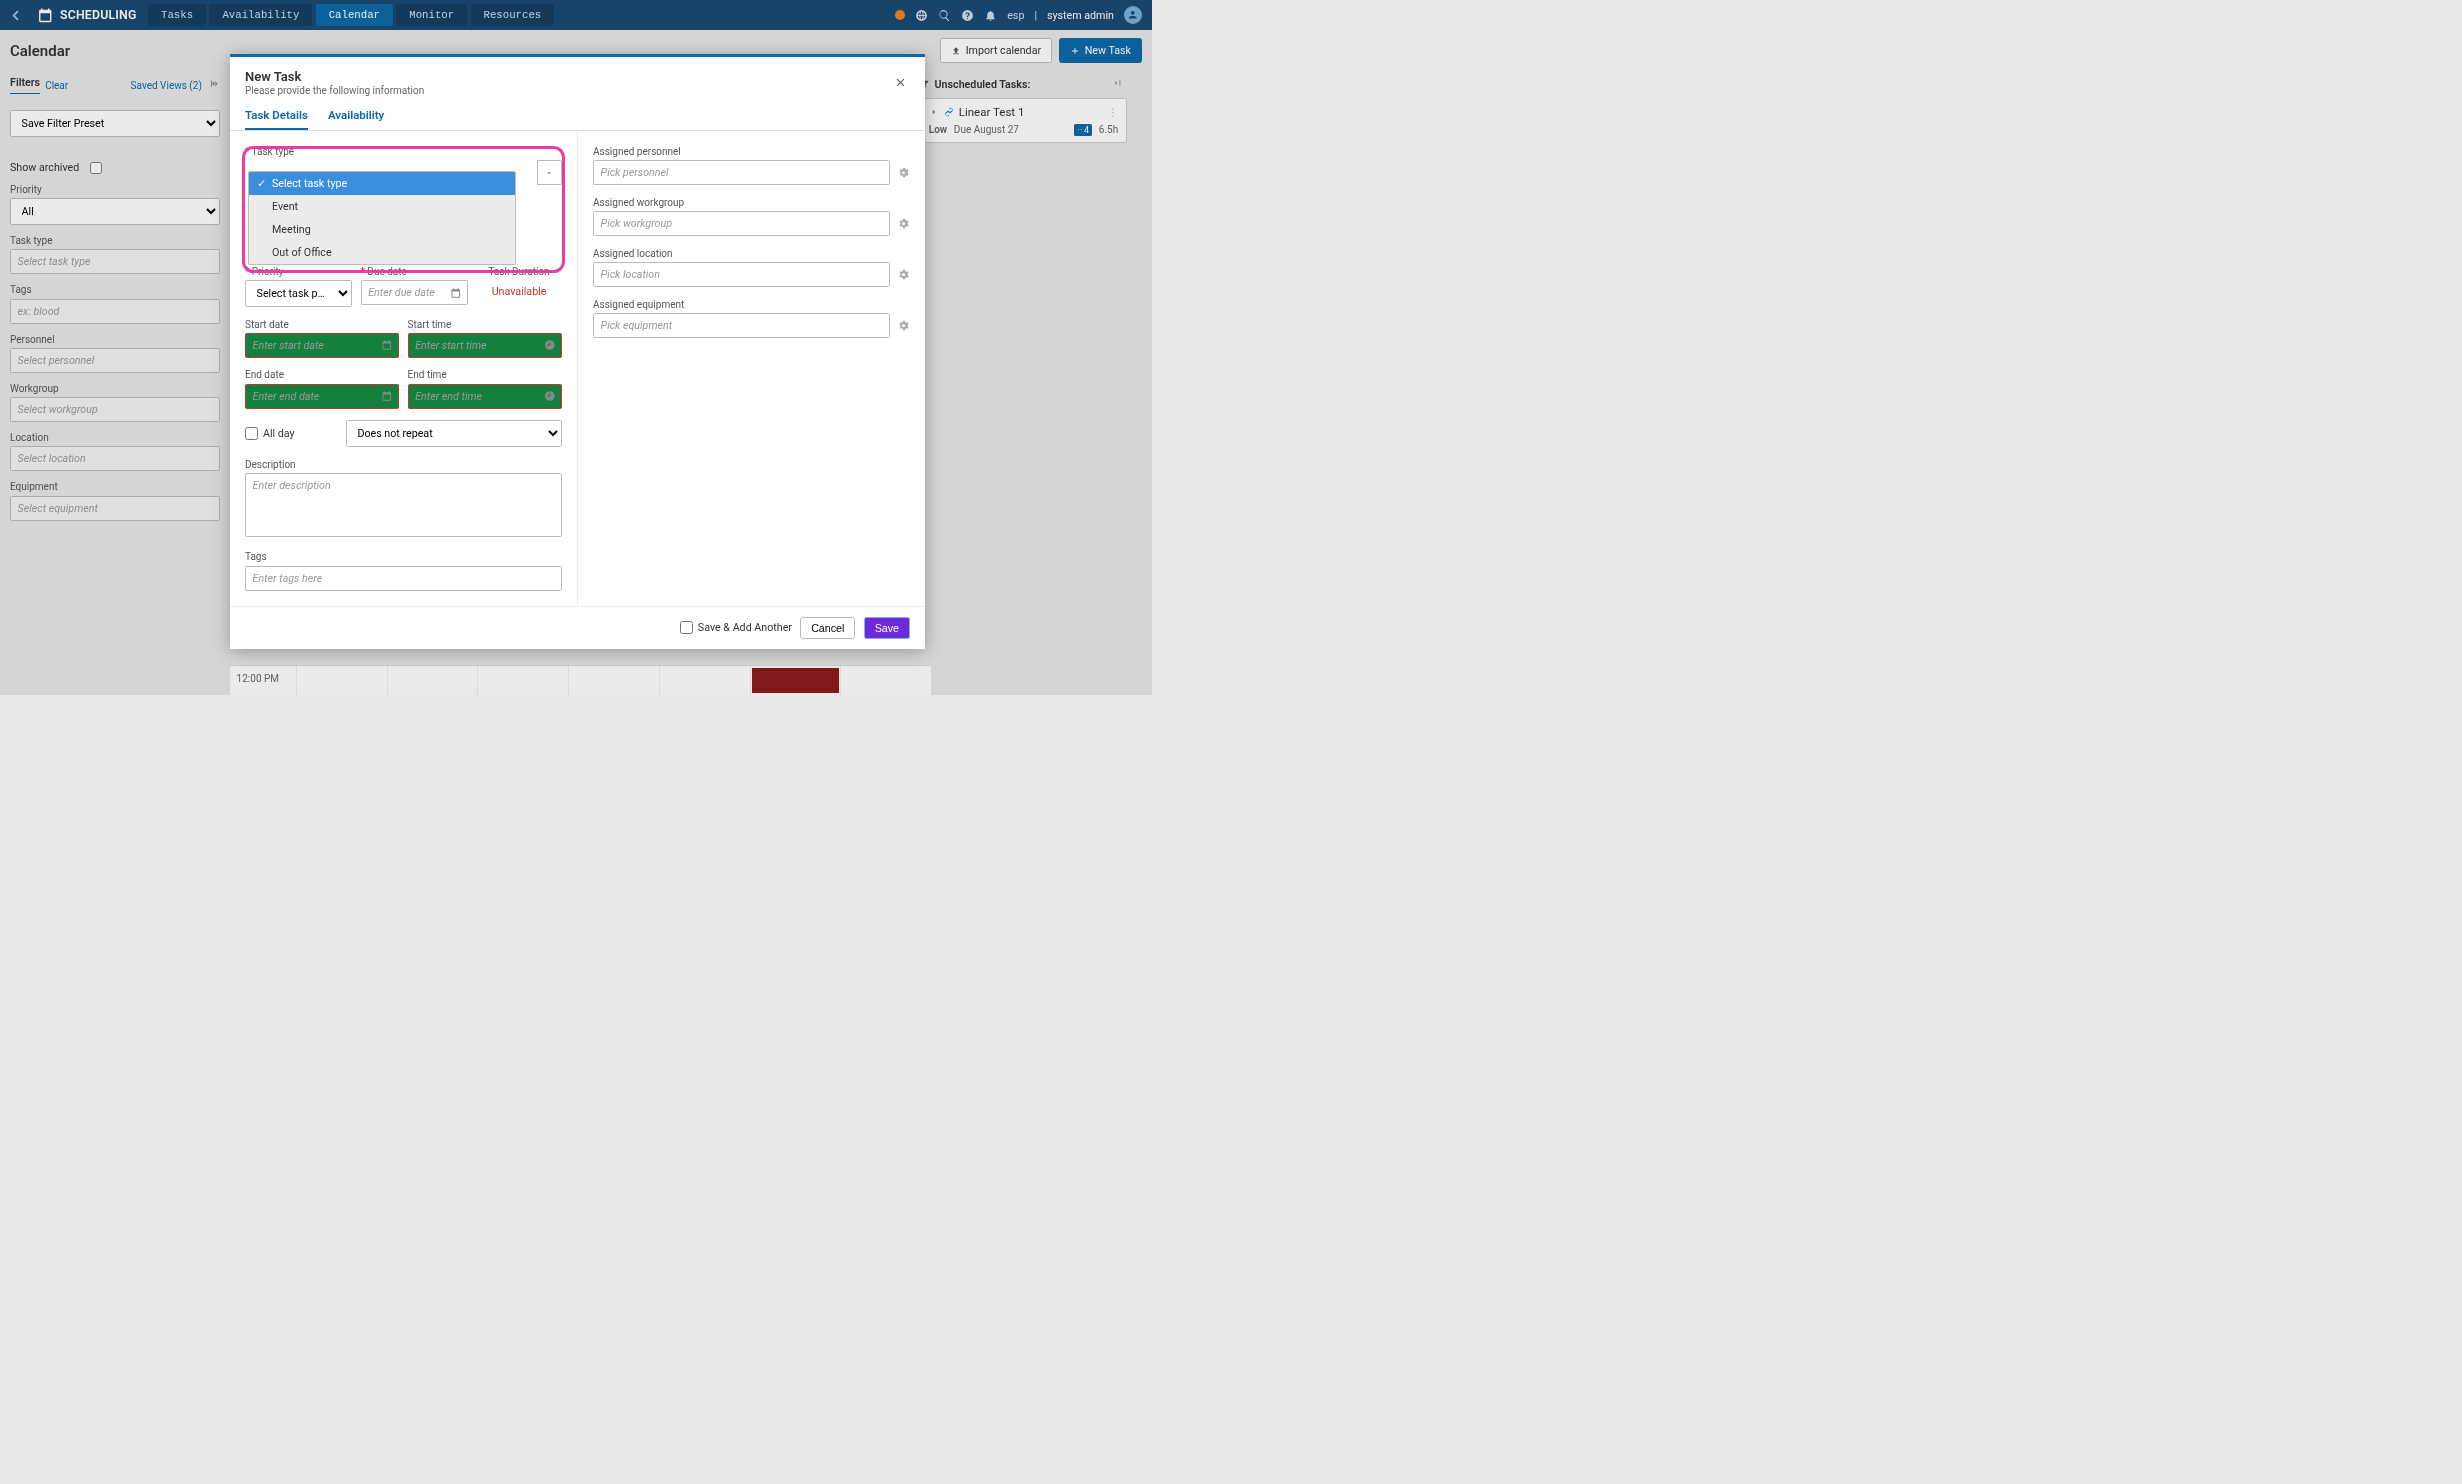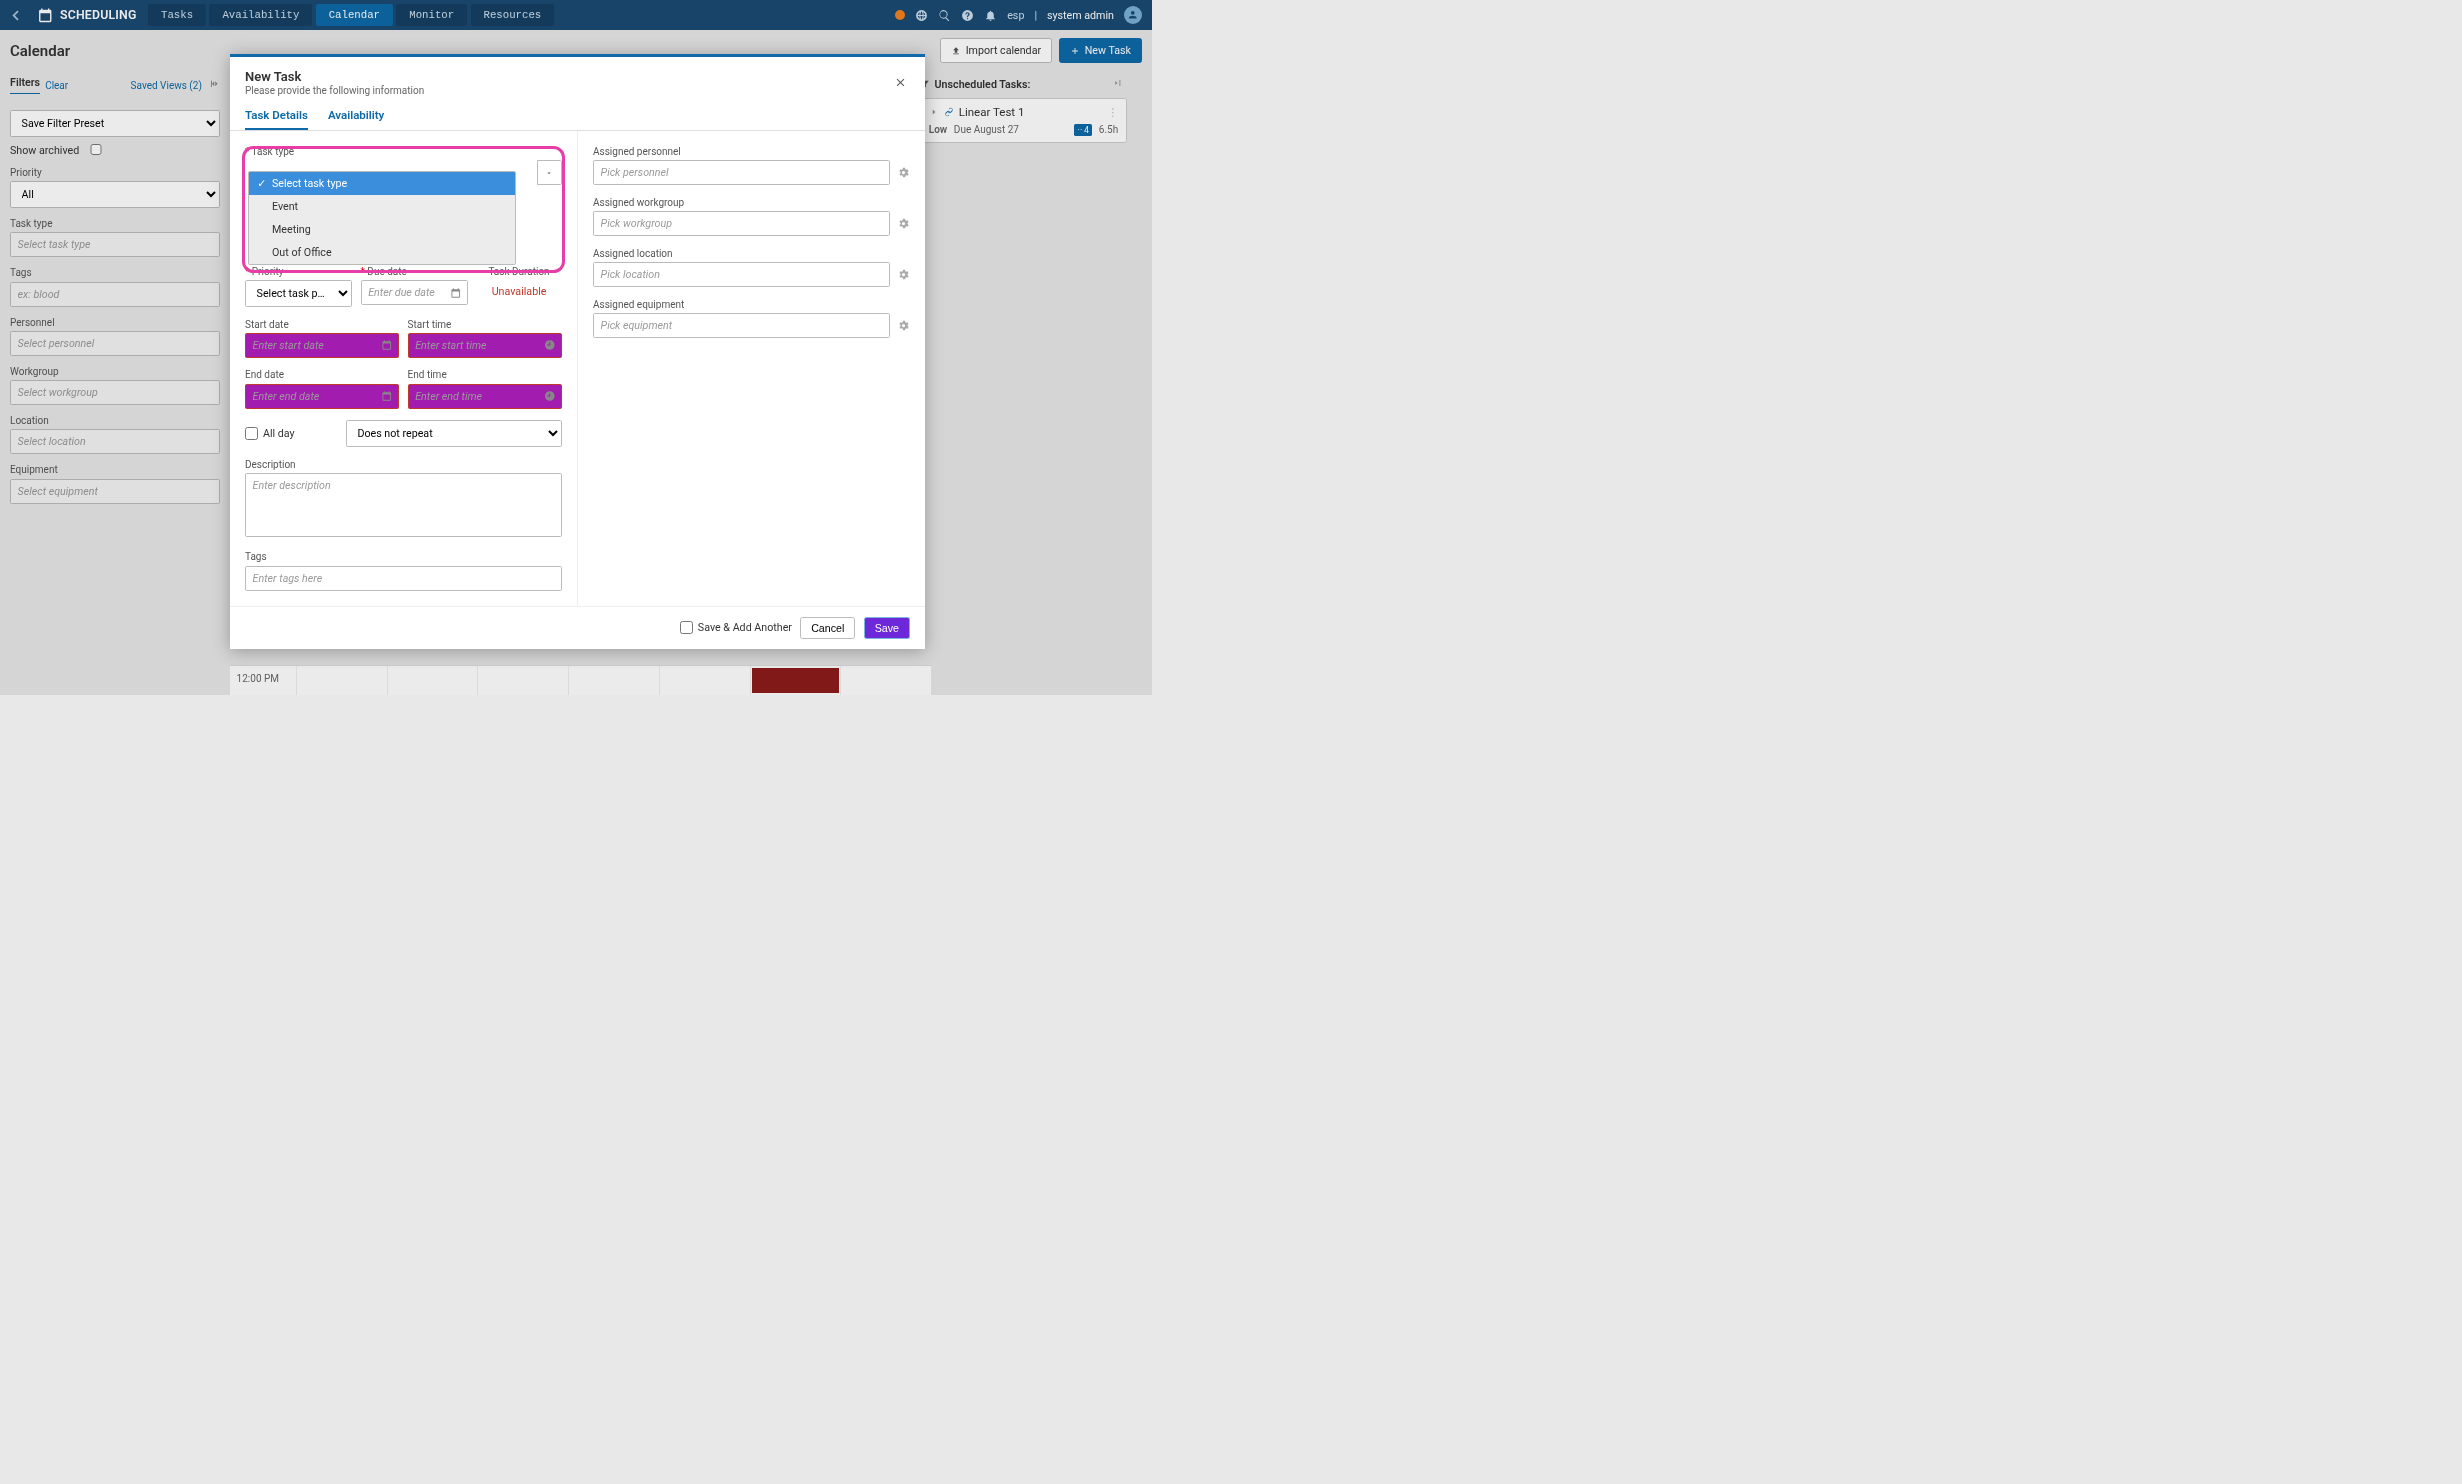--- a/index.html
+++ b/index.html
@@ -40,21 +40,21 @@
 .filter-title { font-size: 10.7px; font-weight: 600; color: #333; border-bottom: 1.6px solid #0e6aa8; padding-bottom: 3.3px; }
 .clear-link { color: #0e6aa8; font-size: 10px; margin-left: 5px; cursor: pointer; }
 .saved-views { margin-left: auto; color: #0e6aa8; font-size: 10px; cursor: pointer; }
 .collapse-icon { margin-left: 6.6px; cursor: pointer; }
 
 .ctl { margin-top: 10px; }
 .ctl label { display: block; font-size: 10px; color: #555; margin-bottom: 3.3px; }
 .input, select, textarea { width: 100%; padding: 5px 6.6px; border: 0.8px solid #bbb; border-radius: 1.6px; font-size: 10.7px; background: #fff; font-family: inherit; }
 .input::placeholder, textarea::placeholder { color: #999; font-style: italic; }
 .input.disabled { background: #f3f3f3; color: #999; font-style: italic; }
-.chk-row { display: flex; align-items: flex-start; gap: 11px; margin-top: 7px; }
+.chk-row { display: flex; align-items: flex-end; gap: 11px; margin-top: 24px; }
 .chk-row input[type=checkbox] { width: 11.5px; height: 11.5px; }
 
 
 .right-panel { position: absolute; right: 18px; top: 0; width: 221px; background: #e8e8e8; padding: 0 6.6px; }
 .right-hdr { display: flex; align-items: center; padding: 6.6px 0; font-weight: 600; font-size: 10.7px; }
 .right-hdr svg { width: 10px; height: 10px; fill: #555; margin-right: 5px; }
 .right-collapse { margin-left: auto; }
 .task-card { background: #fff; border: 0.8px solid #ccc; border-radius: 2.5px; padding: 6.6px 8.2px; }
 .task-card-hd { display: flex; align-items: center; gap: 5px; }
 .task-card-hd svg { width: 10px; height: 10px; fill: #888; }
@@ -79,21 +79,21 @@
 .modal-tabs { display: flex; gap: 20px; padding: 11.5px 15px 0 15px; border-bottom: 0.8px solid #ddd; }
 .modal-tab { padding-bottom: 6.6px; font-size: 11.5px; font-weight: 600; color: #0e6aa8; cursor: pointer; }
 .modal-tab.active { border-bottom: 2.5px solid #0e6aa8; }
 .modal-body { display: flex; }
 .col-l { flex: 1; padding: 15px; border-right: 0.8px solid #eee; }
 .col-r { flex: 1; padding: 15px; }
 .fld-label { font-size: 10px; color: #555; margin-bottom: 3.3px; display: block; }
 .req::before { content: "* "; color: #c00; }
 .row { display: flex; gap: 8.2px; margin-bottom: 11.5px; }
 .row > div { flex: 1; }
-.input-err { border: 0.8px solid #c0392b; background: #a21caf; }
+.input-err { border: 0.8px solid #c0392b; background: #15803d; }
 .input-icon { position: relative; }
 .input-icon svg { position: absolute; right: 6.6px; top: 50%; transform: translateY(-50%); width: 11.5px; height: 11.5px; fill: #888; pointer-events: none; }
 .unavail { color: #c0392b; font-size: 10.7px; padding-top: 5px; }
 .gear-row { display: flex; align-items: center; gap: 6.6px; margin-bottom: 11.5px; }
 .gear-row .input { flex: 1; }
 .gear-row svg { width: 13px; height: 13px; fill: #aaa; cursor: pointer; }
 textarea.desc { height: 64px; resize: none; }
 .modal-ft { padding: 10px 15px; display: flex; justify-content: flex-end; align-items: center; gap: 8.2px; border-top: 0.8px solid #eee; }
 .chk-inline { display: flex; align-items: center; gap: 5px; margin-right: auto; font-size: 10.7px; }
 .chk-inline-ft { display: flex; align-items: center; gap: 5px; font-size: 10.7px; }

